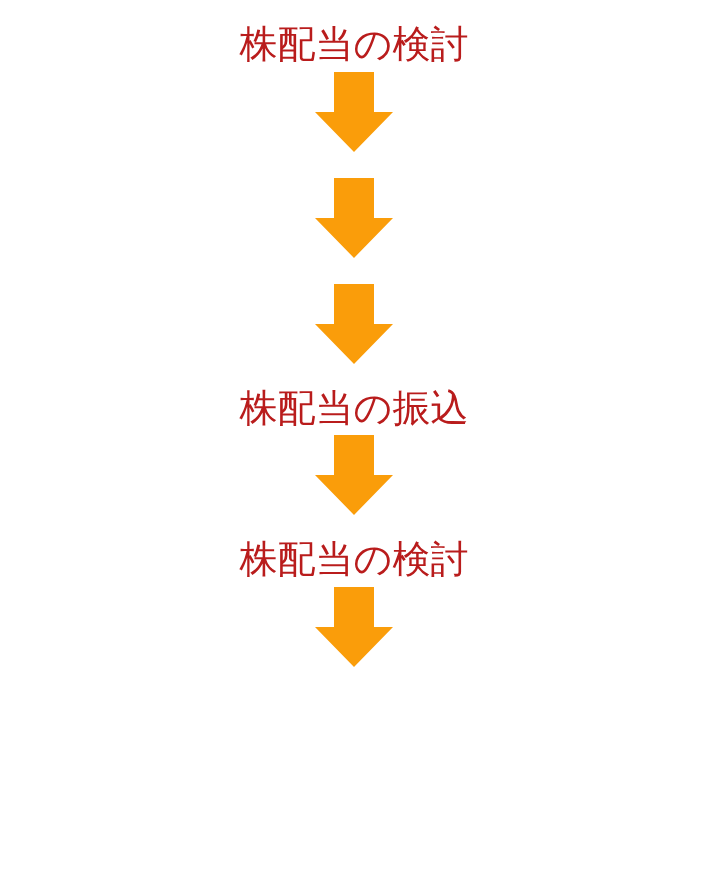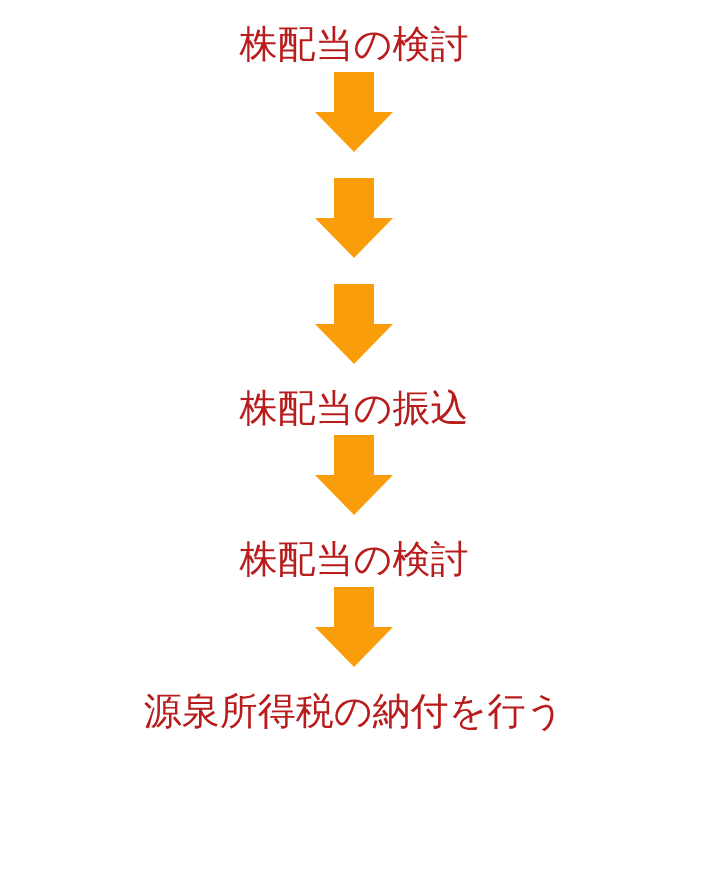--- a/index.html
+++ b/index.html
@@ -61,15 +61,14 @@
   <svg class="arrow" width="78" height="80" viewBox="0 0 78 80" aria-hidden="true">
     <polygon points="19,0 59,0 59,40 78,40 39,80 0,40 19,40" fill="#FA9D0A"></polygon>
   </svg>
 
   <div class="step-label">株配当の検討</div>
 
   <svg class="arrow" width="78" height="80" viewBox="0 0 78 80" aria-hidden="true">
     <polygon points="19,0 59,0 59,40 78,40 39,80 0,40 19,40" fill="#FA9D0A"></polygon>
   </svg>
 
-  <div class="step-label">源泉所得税の納付を行う</div>
 
 </div>
 
 </body></html>

